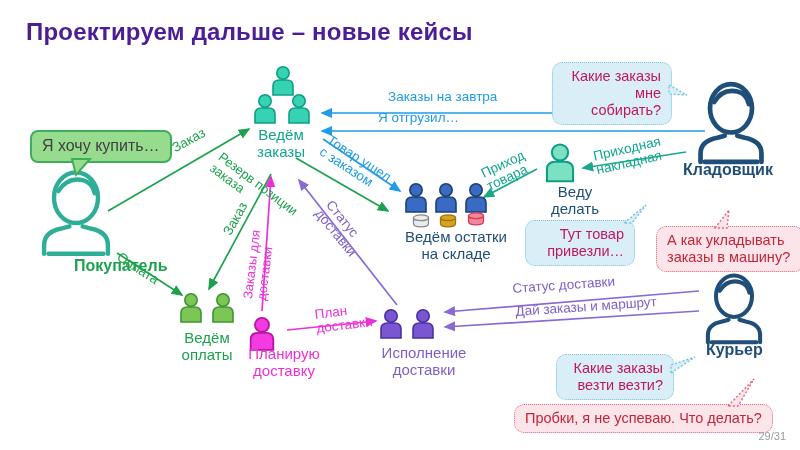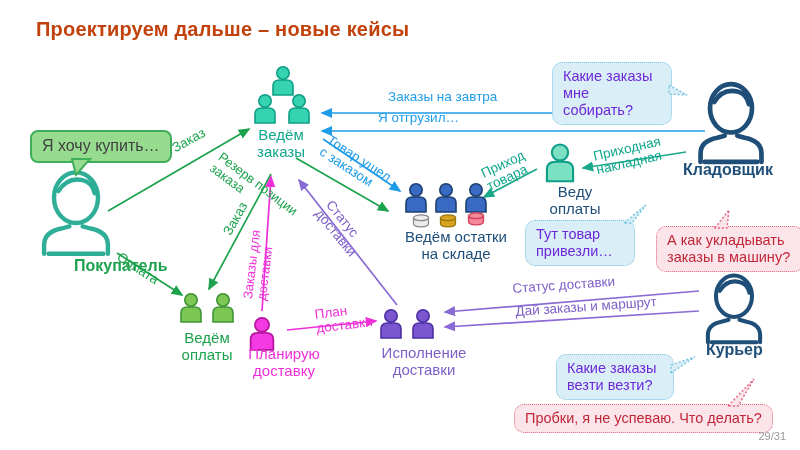--- a/index.html
+++ b/index.html
@@ -1,34 +1,34 @@
 <!DOCTYPE html>
 <html><head>
 <meta charset="utf-8">
 <style>
   html,body{margin:0;padding:0;background:#fff;}
   #slide{position:relative;width:800px;height:450px;background:#ffffff;overflow:hidden;
          font-family:"Liberation Sans",sans-serif;}
   .abs{position:absolute;}
-  #title{left:36px;top:18px;font-size:20px;font-weight:700;color:#c2410c;letter-spacing:.2px;z-index:5;}
+  #title{left:26px;top:18px;font-size:24px;font-weight:700;color:#4c1d95;letter-spacing:.2px;z-index:5;}
   #pagenum{right:14px;bottom:8px;font-size:11px;color:#9a9a9a;z-index:5;}
 
   svg.icon{position:absolute;z-index:2;overflow:visible;}
   #arrows{position:absolute;left:0;top:0;z-index:1;}
 
   .lbl{position:absolute;font-size:13.5px;line-height:1.06;transform-origin:0 0;z-index:3;white-space:normal;}
   .nowrap{white-space:nowrap;}
   .node-lbl{position:absolute;font-size:15px;line-height:1.1;z-index:3;text-align:center;}
   .actor-lbl{position:absolute;font-size:16px;font-weight:700;z-index:3;}
 
   .c-blue{color:#1f9ce8}.c-green{color:#1ca24c}.c-teal{color:#0fa68c}
   .c-magenta{color:#ee2fd8}.c-purple{color:#7d5fc7}.c-navy{color:#1f4e79}
 
   .bubble{position:absolute;border-radius:10px;padding:5px 10px;font-size:14.5px;line-height:1.18;z-index:4;}
-  .bubble.blue{background:#daeef8;border:1.6px dotted #74c3dd;color:#6d28d9;}
+  .bubble.blue{background:#daeef8;border:1.6px dotted #74c3dd;color:#be185d;text-align:right;}
   .bubble.pink{background:#fbe5eb;border:1.6px dotted #e2647a;color:#c22737;}
   .bubble.green{background:#97db8f;border:2px solid #3fae5a;color:#404040;font-size:16px;border-radius:8px;}
   .tailsvg{position:absolute;overflow:visible;width:20px;height:18px;}
 </style>
 </head>
 <body>
 
 <div id="slide">
 
   <svg width="0" height="0" style="position:absolute">
@@ -148,21 +148,21 @@
   <svg class="icon" style="left:692px;top:80px;" width="78" height="84" viewBox="0 0 72 80">
     <use href="#gbust" stroke="#1f4e79" stroke-width="4.5"></use>
   </svg>
   <svg class="icon" style="left:699px;top:272px;" width="70" height="72" viewBox="0 0 72 80">
     <use href="#gbust" stroke="#1f4e79" stroke-width="4.5"></use>
   </svg>
 
   <div class="node-lbl c-teal" style="left:250px;top:127px;width:62px;">Ведём заказы</div>
   <div class="node-lbl c-green" style="left:176px;top:330px;width:62px;">Ведём оплаты</div>
   <div class="node-lbl c-navy" style="left:402px;top:229px;width:108px;">Ведём остатки на складе</div>
-  <div class="node-lbl c-navy" style="left:540px;top:184px;width:70px;">Веду оплаты</div>
+  <div class="node-lbl c-navy" style="left:540px;top:184px;width:70px;">Веду делать</div>
   <div class="node-lbl c-magenta" style="left:243px;top:346px;width:82px;">Планирую доставку</div>
   <div class="node-lbl c-purple" style="left:378px;top:345px;width:92px;">Исполнение доставки</div>
 
   <div class="actor-lbl c-green" style="left:28px;top:257px;margin-left:46px;">Покупатель</div>
   <div class="actor-lbl c-navy" style="left:683px;top:161px;">Кладовщик</div>
   <div class="actor-lbl c-navy" style="left:706px;top:341px;">Курьер</div>
 
   <div class="bubble green" style="left:30px;top:130px;">
     <span>Я хочу купить…</span>
     <svg class="tailsvg" style="left:38px;top:100%;margin-top:-2px;">

